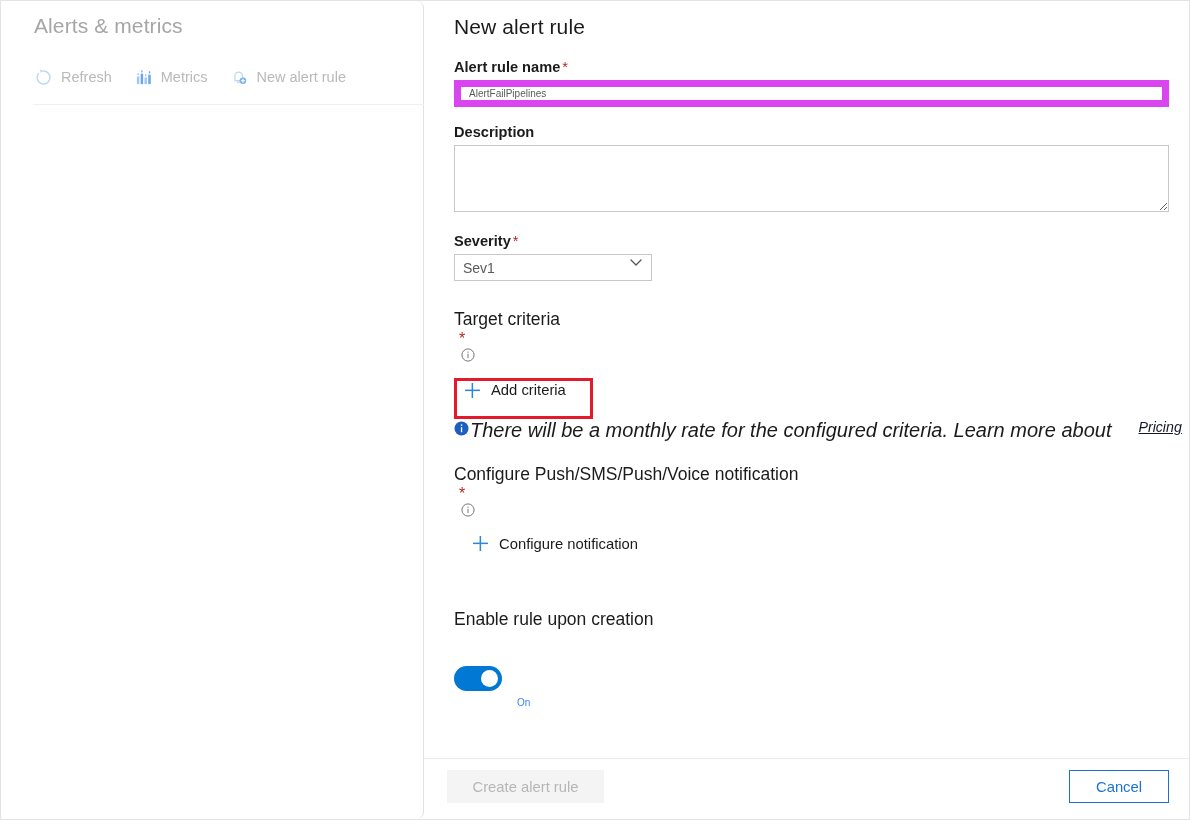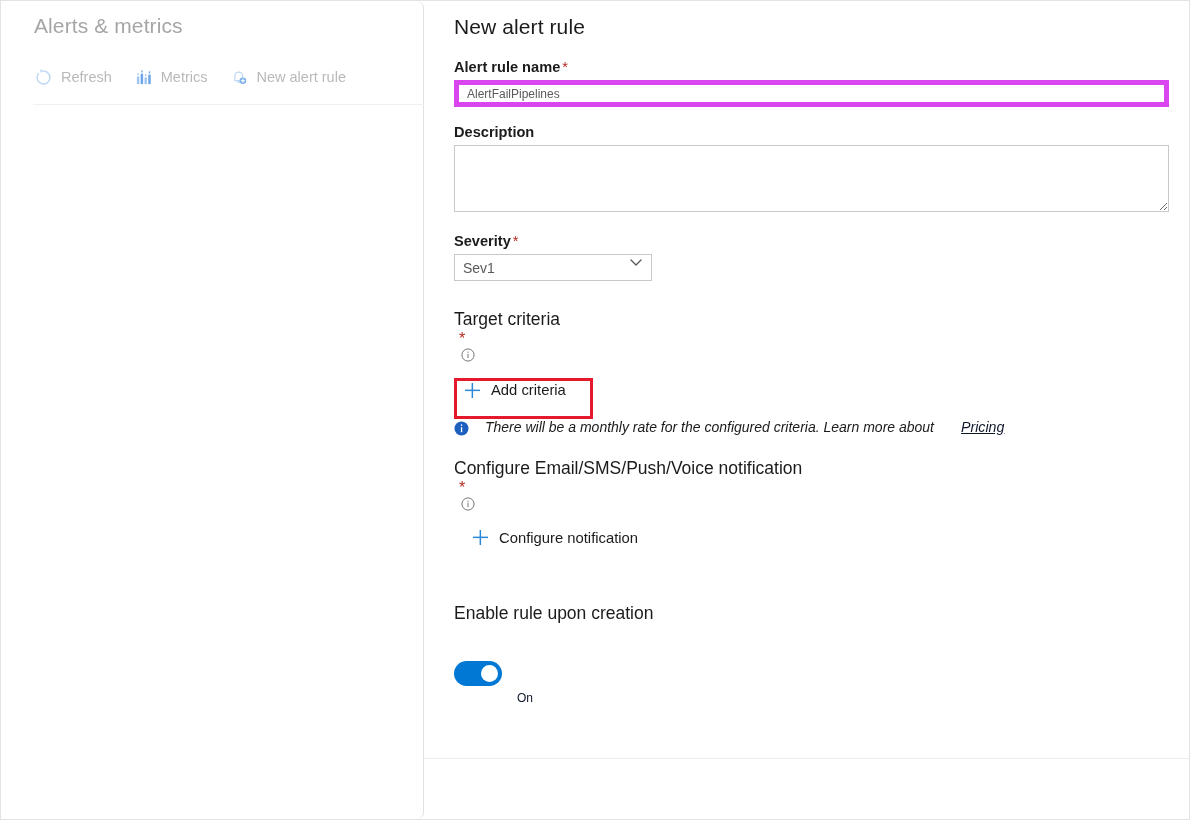--- a/index.html
+++ b/index.html
@@ -127,24 +127,24 @@
   .req {
     color: #b4281e;
     font-weight: 400;
     margin-left: 2px;
   }
 
   .txt-input {
     box-sizing: border-box;
     width: 715px;
     height: 27px;
-    border: 5px solid #d946ef;
-    background: #ffffff;
-    font-family: "Liberation Sans", sans-serif;
-    font-size: 12px;
+    border: 7px solid #d946ef;
+    background: #ffffff;
+    font-family: "Liberation Sans", sans-serif;
+    font-size: 10px;
     color: #5a5a5a;
     padding: 0 8px;
     outline: none;
     display: block;
   }
 
   .txt-area {
     box-sizing: border-box;
     width: 715px;
     height: 67px;
@@ -269,24 +269,24 @@
   }
 
   .banner-icon {
     width: 15px;
     height: 15px;
     flex: 0 0 15px;
     margin-top: 2px;
   }
 
   .banner-text {
-    font-size: 14px;
+    font-size: 20px;
     font-style: italic;
     color: #1b1b1b;
-    margin-left: 16px;
+    margin-left: 1px;
     white-space: nowrap;
   }
 
   .banner-link {
     font-size: 14.2px;
     font-style: italic;
     color: #0f172a;
     text-decoration: underline;
     margin-left: 27px;
     white-space: nowrap;
@@ -337,22 +337,22 @@
     position: absolute;
     top: 4px;
     left: 27px;
     width: 17px;
     height: 17px;
     border-radius: 50%;
     background: #ffffff;
   }
 
   .toggle-label {
-    font-size: 12px;
-    color: #0f172a;
+    font-size: 10px;
+    color: #3b82f6;
     margin-left: 15px;
     white-space: nowrap;
     margin-top: 48px;
   }
 
   
   .footer-rule {
     position: absolute;
     left: 0;
     right: 0;
@@ -513,21 +513,21 @@
           <circle cx="7.5" cy="7.5" r="7" fill="#1c5fbf"></circle>
           <rect x="6.9" y="6.2" width="1.3" height="5" fill="#ffffff"></rect>
           <rect x="6.9" y="3.4" width="1.3" height="1.5" fill="#ffffff"></rect>
         </svg>
         <span class="banner-text">There will be a monthly rate for the configured criteria. Learn more about</span>
         <span class="banner-link">Pricing</span>
       </div>
 
       
       <div class="section-head section-notify">
-        <span>Configure Email/SMS/Push/Voice notification</span>
+        <span>Configure Push/SMS/Push/Voice notification</span>
           <span class="req">*</span>
         <svg class="info-circle" viewBox="0 0 14 14">
           <circle cx="7" cy="7" r="6.1" fill="none" stroke="#767676" stroke-width="1"></circle>
           <rect x="6.5" y="5.8" width="1" height="4.3" fill="#767676"></rect>
           <rect x="6.5" y="3.6" width="1" height="1.2" fill="#767676"></rect>
         </svg>
       </div>
 
       <div class="configure-row">
         <button class="cmd-link-plain">
@@ -546,15 +546,19 @@
         <div class="toggle">
           <div class="knob"></div>
         </div>
         <span class="toggle-label">On</span>
       </div>
 
     </div>
 
     <div class="footer-rule"></div>
 
+    <div class="footer">
+      <button class="btn-create" disabled="">Create alert rule</button>
+      <button class="btn-cancel">Cancel</button>
+    </div>
 
   </div>
 </div>
 
 </body></html>

